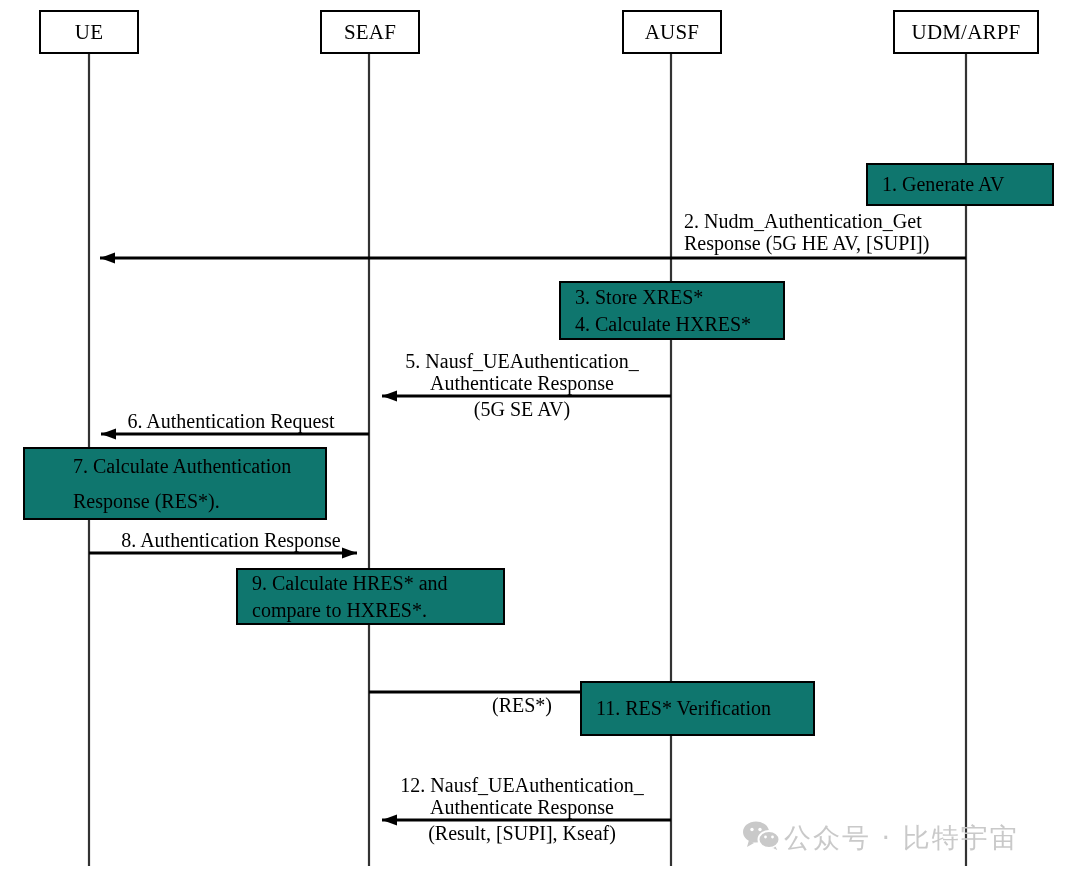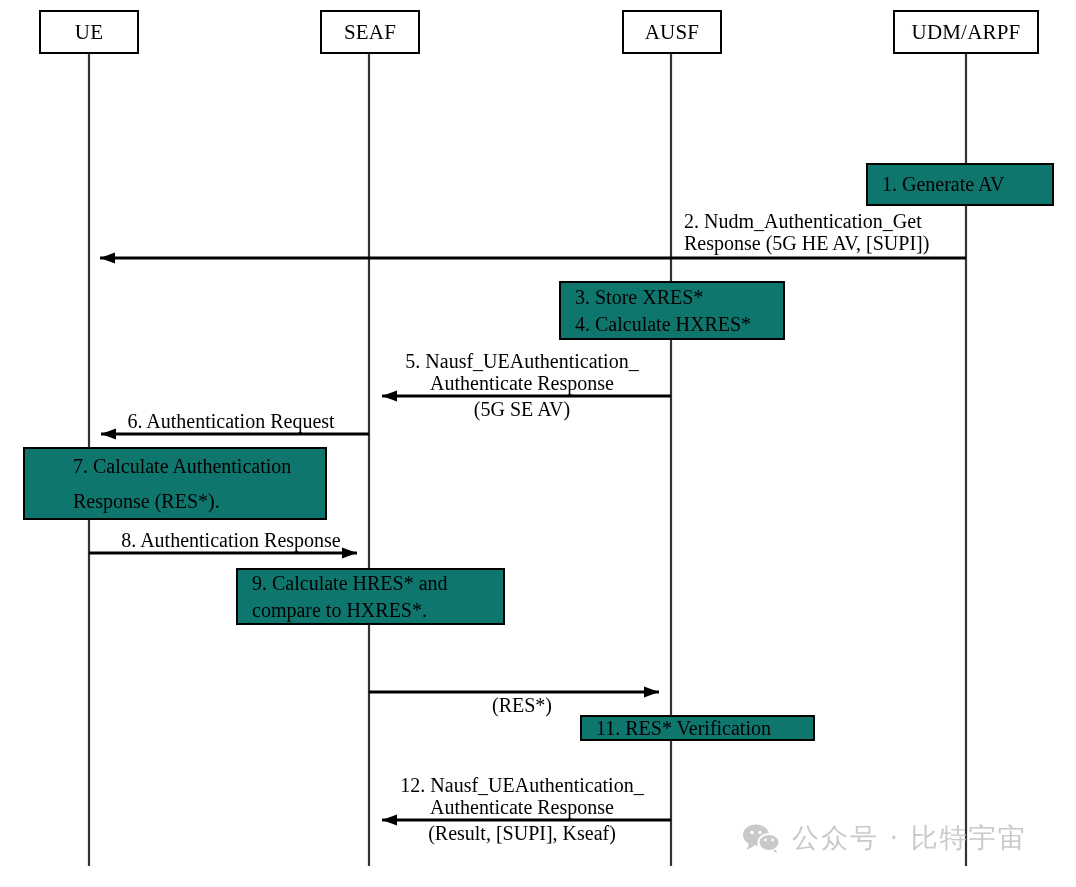--- a/index.html
+++ b/index.html
@@ -67,22 +67,22 @@
     white-space: nowrap;
     background: transparent;
   }
   .msg-label.center { text-align: center; }
   .msg-label.left { text-align: left; }
   .msg-line { white-space: nowrap; }
   
   .watermark {
     position: absolute;
     display: flex;
-    align-items: center;
-    gap: 10px;
+    align-items: flex-start;
+    gap: 2px;
     color: #c9c9c9;
     font-family: "DejaVu Sans", "Liberation Sans", sans-serif;
     font-size: 27px;
     letter-spacing: 2px;
     white-space: nowrap;
     user-select: none;
   }
   .watermark svg { display: block; }
 </style>
 </head>
@@ -142,21 +142,21 @@
   <div class="note-box note-wide-lines" style="left:23px; top:447px; width:304px; height:73px;">
     <div class="note-line">7. Calculate Authentication</div>
     <div class="note-line">Response (RES*).</div>
   </div>
 
   <div class="note-box" style="left:236px; top:568px; width:269px; height:57px;">
     <div class="note-line">9. Calculate HRES* and</div>
     <div class="note-line">compare to HXRES*.</div>
   </div>
 
-  <div class="note-box" style="left:580px; top:715px; width:235px; height:26px;">
+  <div class="note-box" style="left:580px; top:681px; width:235px; height:55px;">
     <div class="note-line">11. RES* Verification</div>
   </div>
 
   <div class="msg-label left" style="left:684px; top:210px; width:290px;">
     <div class="msg-line">2. Nudm_Authentication_Get</div>
     <div class="msg-line">Response (5G HE AV, [SUPI])</div>
   </div>
 
   <div class="msg-label center" style="left:376px; top:350px; width:292px;">
     <div class="msg-line">5. Nausf_UEAuthentication_</div>

